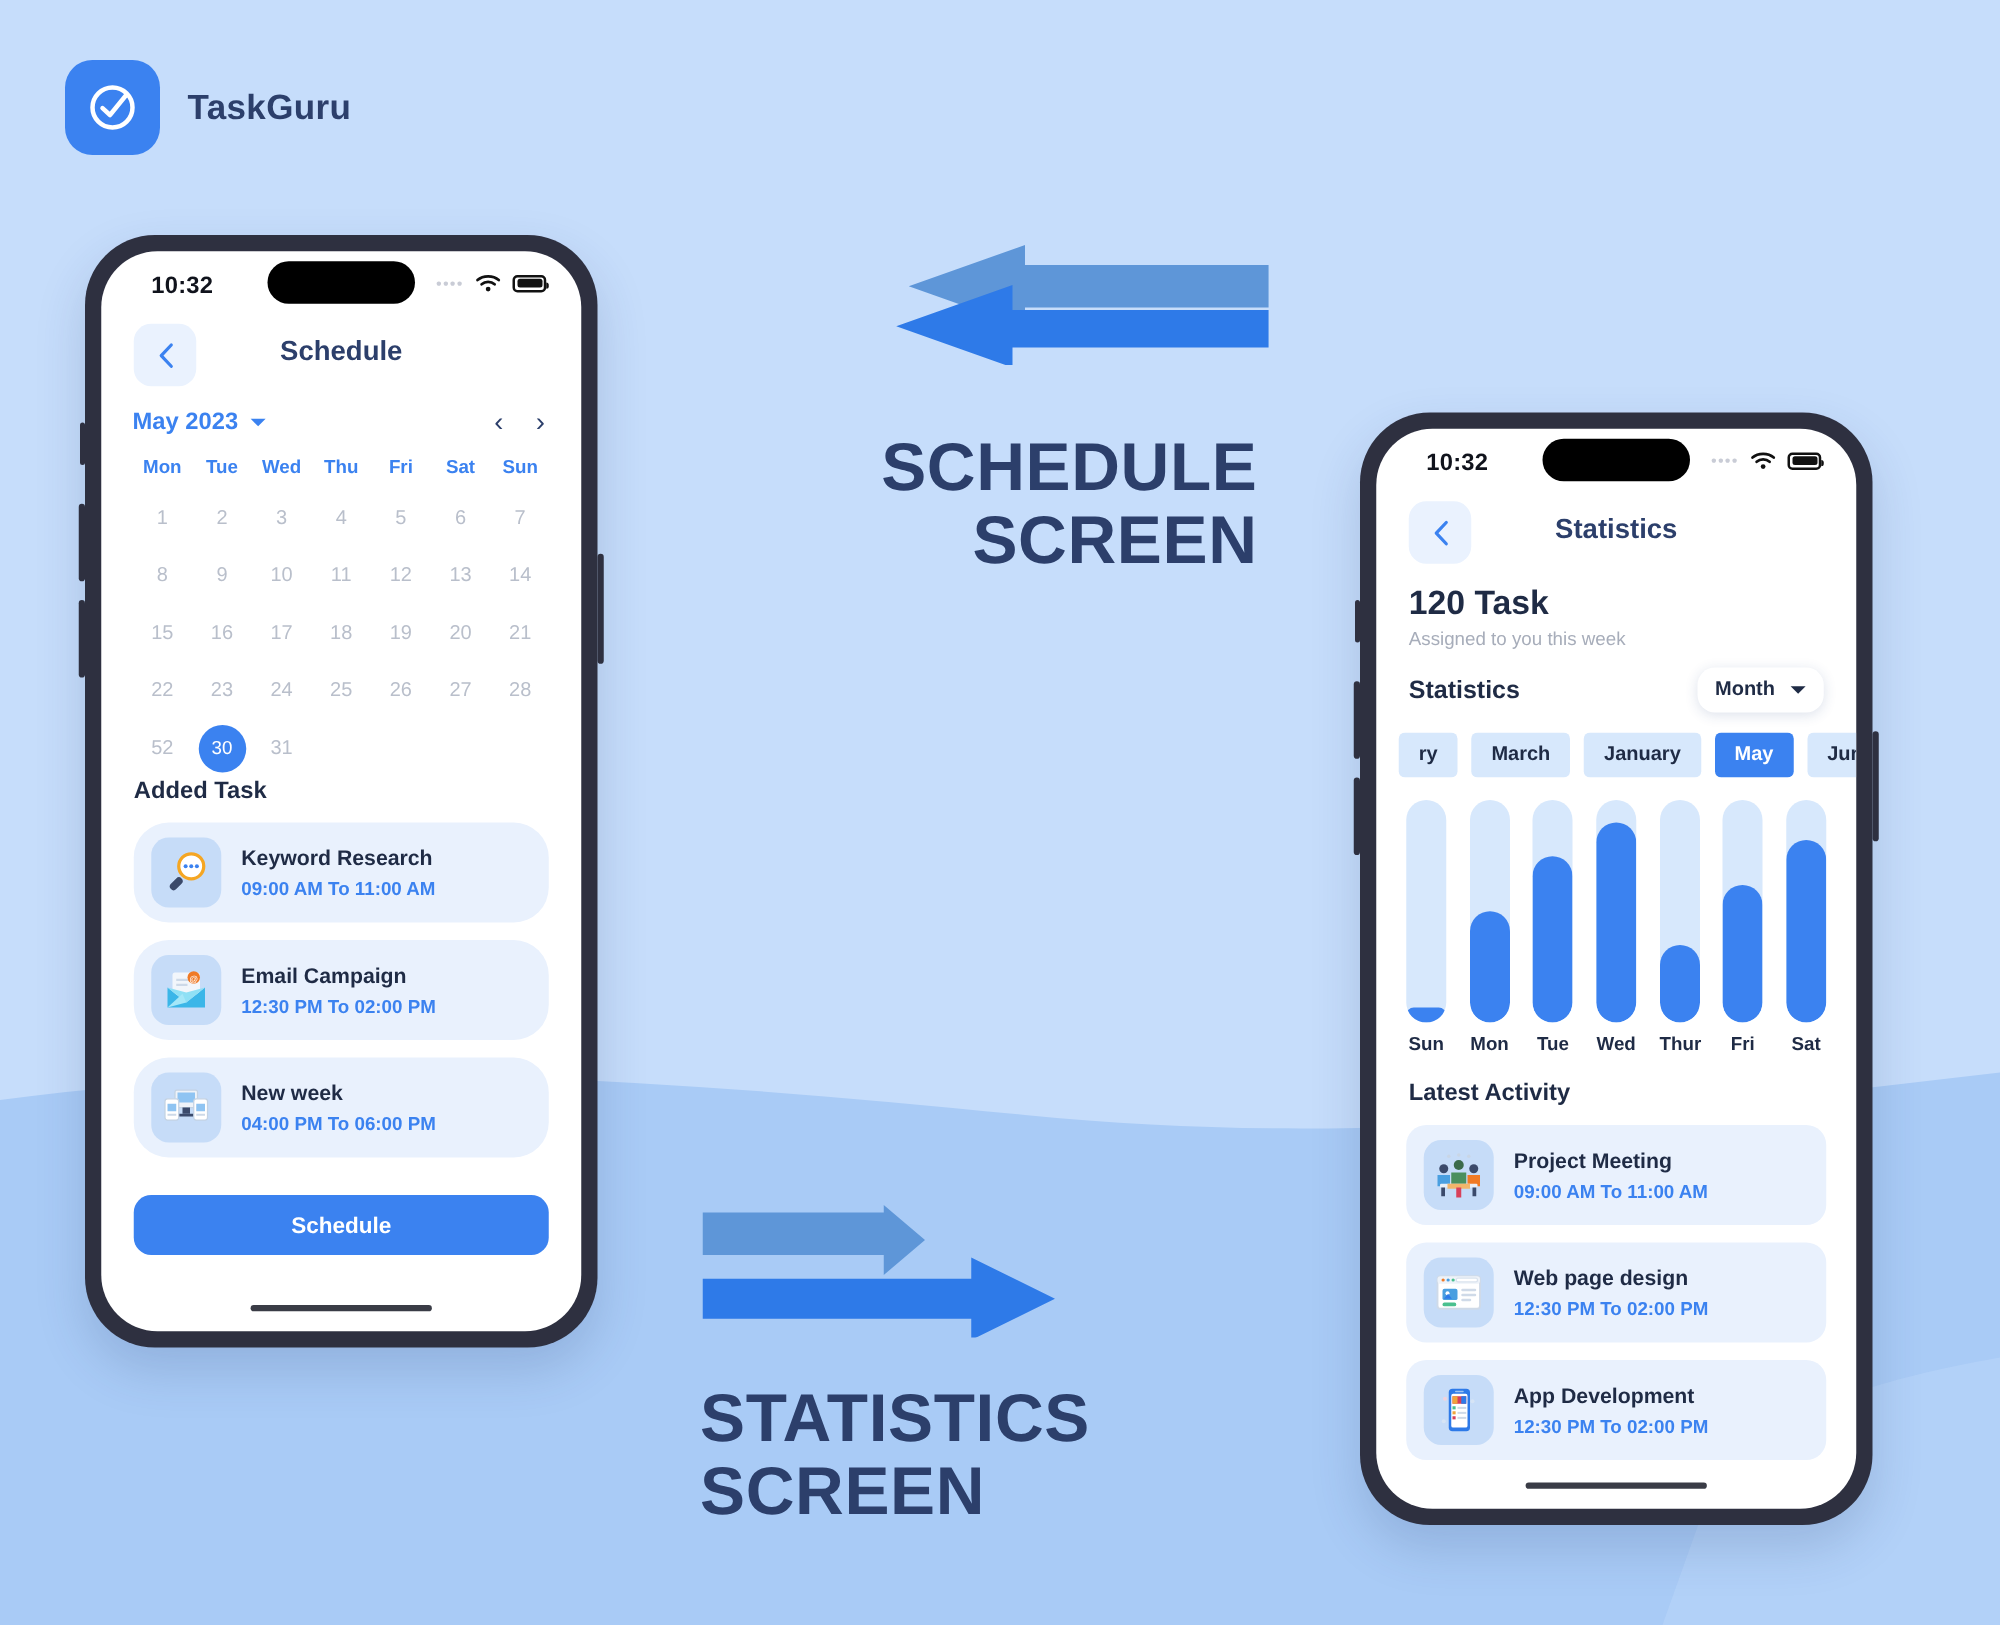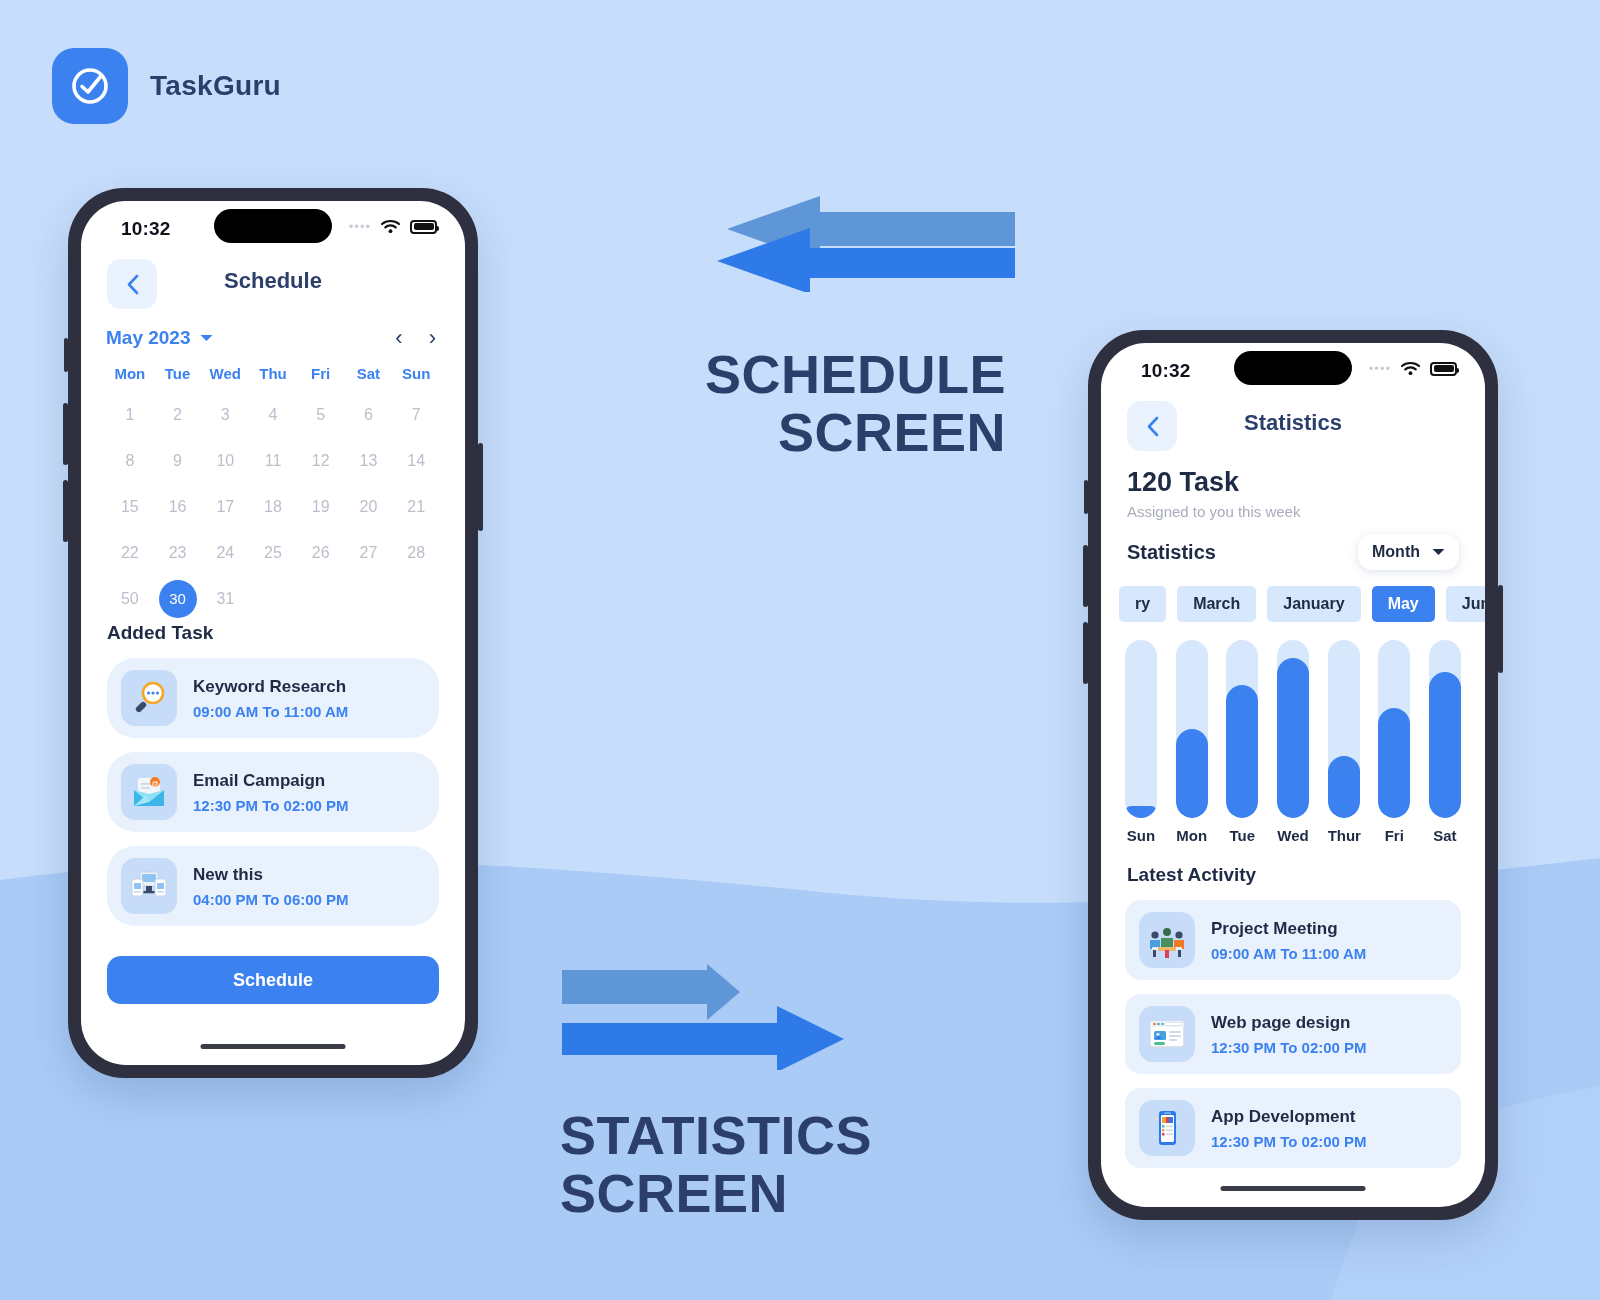--- a/index.html
+++ b/index.html
@@ -230,21 +230,21 @@
           <div class="cal-day">19</div>
           <div class="cal-day">20</div>
           <div class="cal-day">21</div>
           <div class="cal-day">22</div>
           <div class="cal-day">23</div>
           <div class="cal-day">24</div>
           <div class="cal-day">25</div>
           <div class="cal-day">26</div>
           <div class="cal-day">27</div>
           <div class="cal-day">28</div>
-          <div class="cal-day">50</div>
+          <div class="cal-day">52</div>
           <div class="cal-day sel"><b>30</b></div>
           <div class="cal-day">31</div>
         </div>
     </div>
 
     <div class="sec-title" style="margin-top:4px;">Added Task</div>
 
     <div class="task-list" id="task-list">
         <div class="task-card">
           <div class="task-thumb">
@@ -288,21 +288,21 @@
               <rect x="13" y="25" width="14" height="2.2" rx="1" fill="#3b4a6b"></rect>
         <rect x="3" y="13" width="11" height="17" rx="2" fill="#fff" stroke="#c3d2e3"></rect>
         <rect x="5" y="17" width="7" height="6" fill="#8fc4f2"></rect>
               <rect x="5" y="25" width="7" height="1.6" fill="#cdd9e8"></rect>
         <rect x="26" y="13" width="11" height="17" rx="2" fill="#fff" stroke="#c3d2e3"></rect>
         <rect x="28" y="17" width="7" height="6" fill="#8fc4f2"></rect>
               <rect x="28" y="25" width="7" height="1.6" fill="#cdd9e8"></rect>
       </svg>
           </div>
      <div>
-       <div class="task-name">New this</div>
+       <div class="task-name">New week</div>
        <div class="task-time">04:00 PM To 06:00 PM</div>
      </div>
         </div>
       </div>
 
     <button class="cta">Schedule</button>
 
     <div class="home-ind"></div>
   </div>
 </div>

